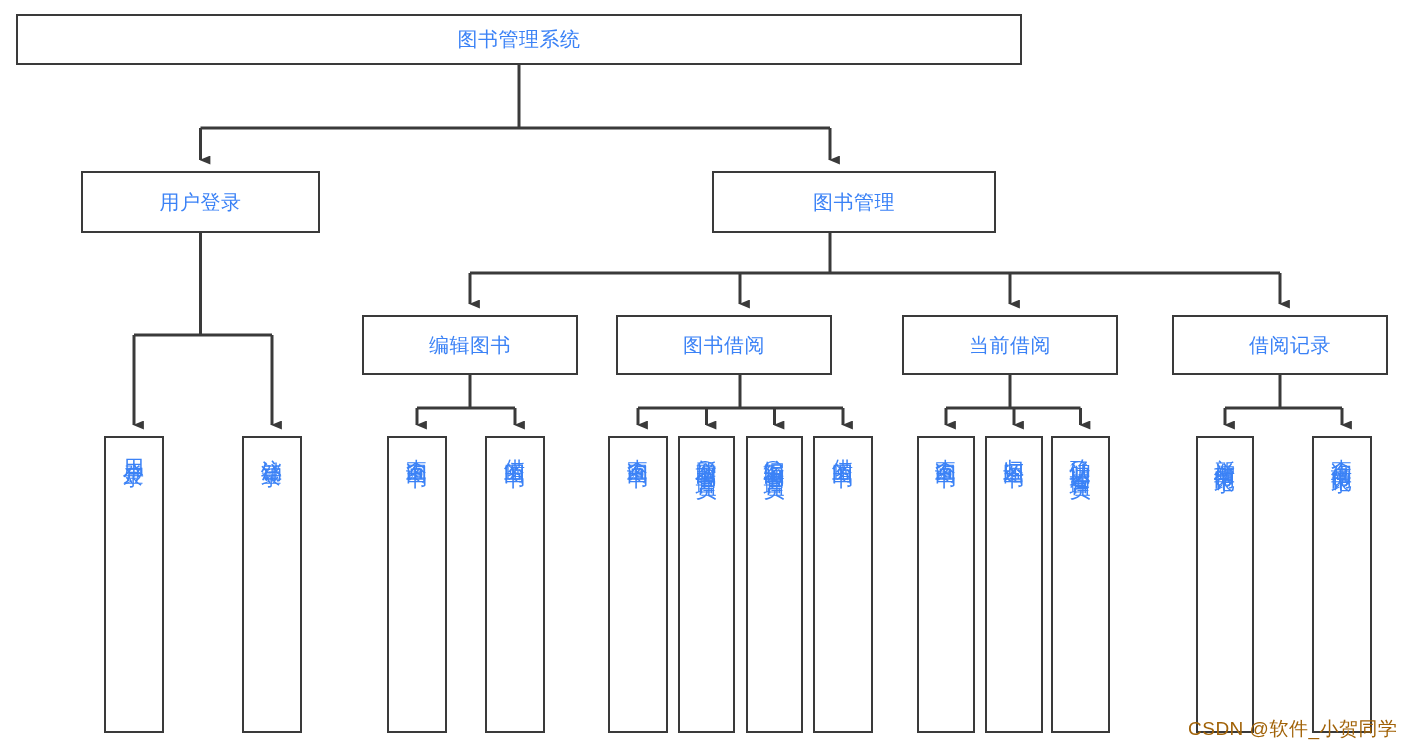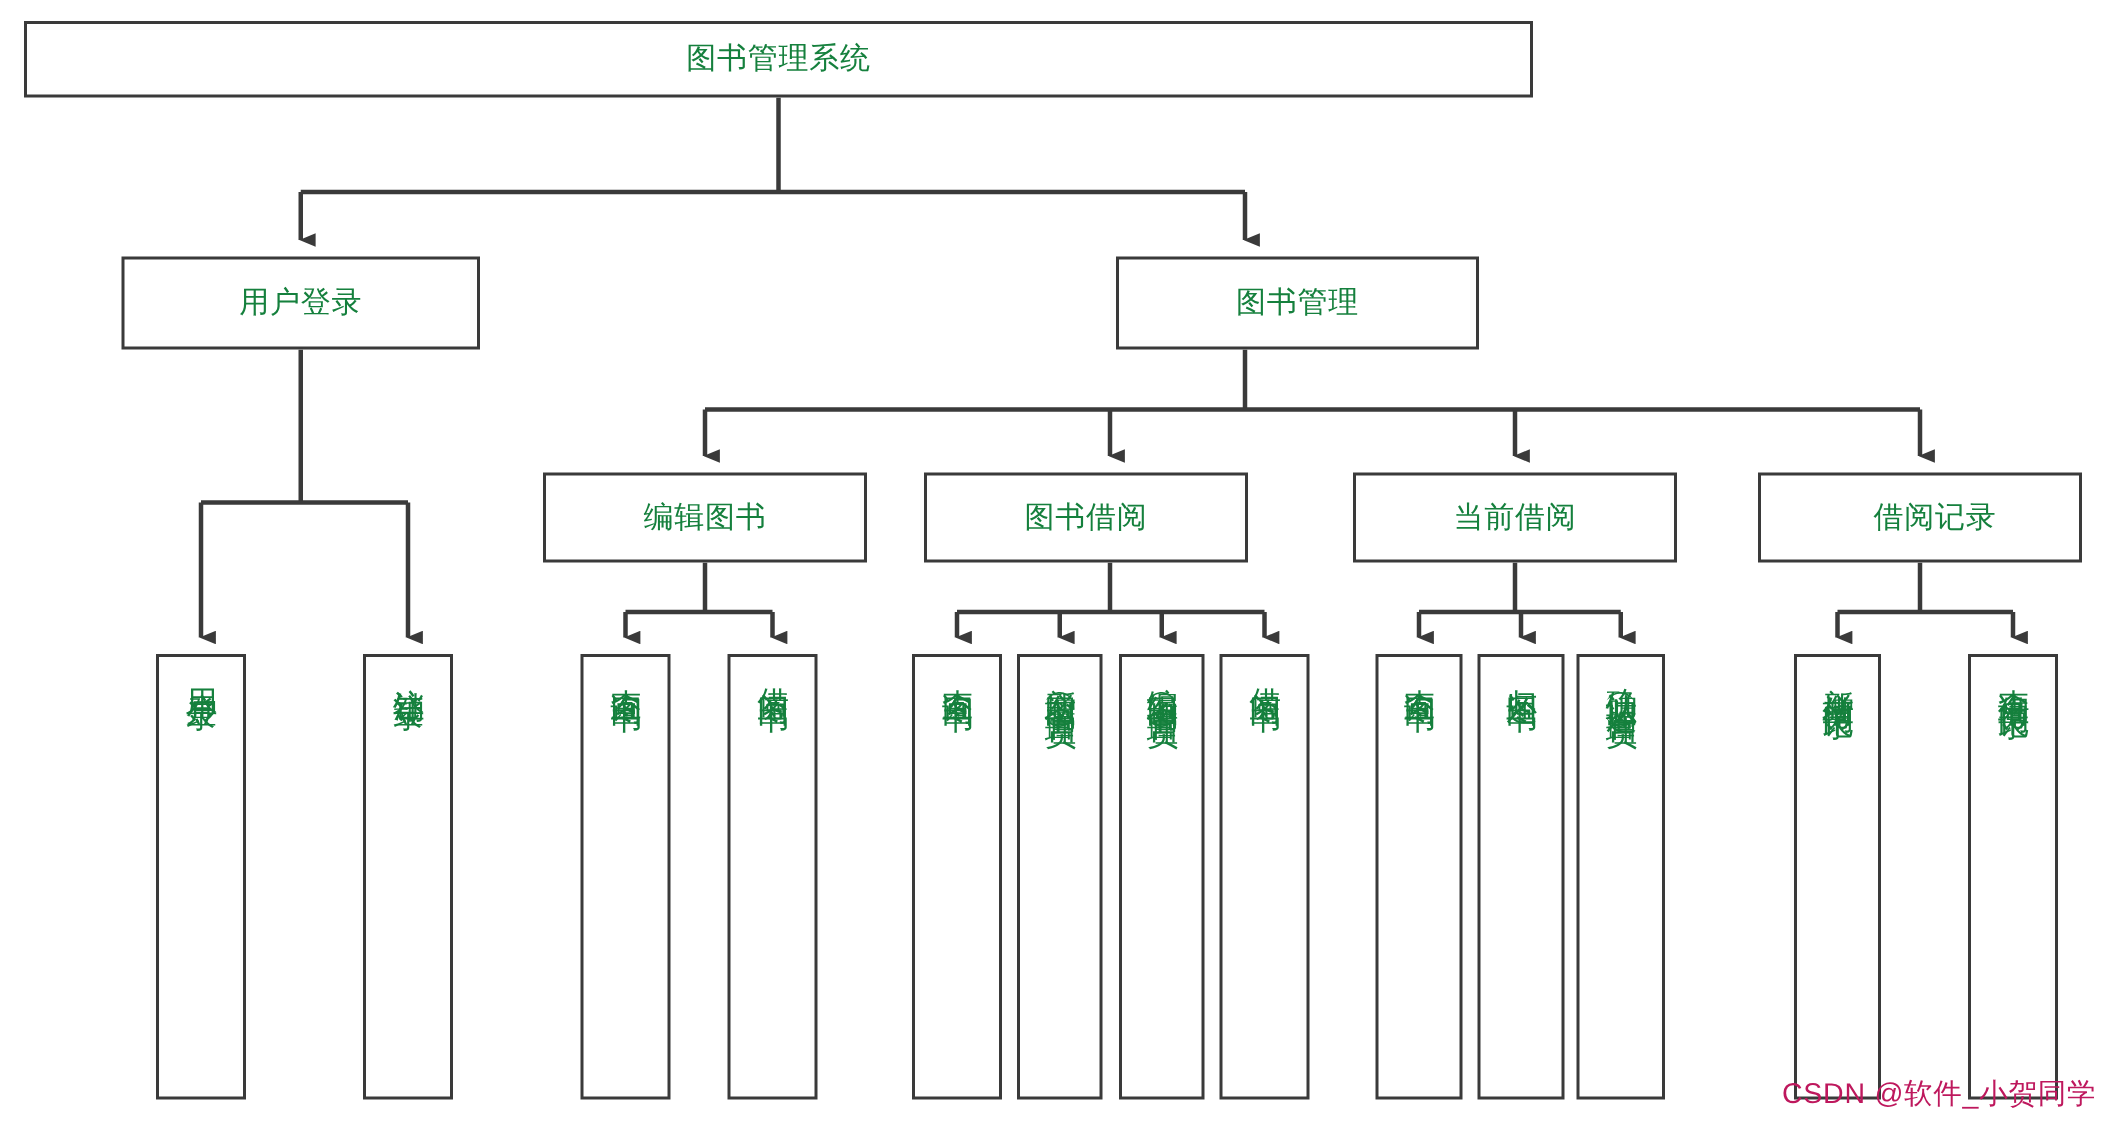--- a/index.html
+++ b/index.html
@@ -32,21 +32,21 @@
     position: absolute;
     box-sizing: border-box;
     background: #ffffff;
     border: 2px solid #3a3a3a;
     display: flex;
     align-items: center;
     justify-content: center;
     overflow: hidden;
   }
   .node-label {
-    color: #15803d;
+    color: #3b82f6;
     font-size: 20px;
     line-height: 1.05;
     letter-spacing: 0.5px;
     white-space: nowrap;
     text-align: center;
   }
   .node.horizontal .node-label {
     writing-mode: horizontal-tb;
   }
   .node.vertical {
@@ -59,21 +59,21 @@
     text-orientation: upright;
     font-size: 21px;
     letter-spacing: 3px;
     line-height: 1;
   }
   #watermark {
     position: absolute;
     left: 1188px;
     top: 716px;
     font-size: 19px;
-    color: #be185d;
+    color: #a16207;
     letter-spacing: 0.5px;
     white-space: nowrap;
     font-family: "Liberation Sans", "DejaVu Sans", sans-serif;
   }
 </style>
 </head>
 <body>
 
 <div id="diagram-root">
 
@@ -120,21 +120,21 @@
       </g>
   </svg>
 
   <div id="nodes-layer">
       <div class="node horizontal" style="left: 16px; top: 14px; width: 1006px; height: 51px;">
         <span class="node-label">图书管理系统</span>
       </div>
       <div class="node horizontal" style="left: 81px; top: 171px; width: 239px; height: 62px;">
         <span class="node-label">用户登录</span>
       </div>
-      <div class="node horizontal" style="left: 744px; top: 171px; width: 242px; height: 62px;">
+      <div class="node horizontal" style="left: 712px; top: 171px; width: 284px; height: 62px;">
         <span class="node-label">图书管理</span>
       </div>
       <div class="node horizontal" style="left: 362px; top: 315px; width: 216px; height: 60px;">
         <span class="node-label">编辑图书</span>
       </div>
       <div class="node horizontal" style="left: 616px; top: 315px; width: 216px; height: 60px;">
         <span class="node-label">图书借阅</span>
       </div>
       <div class="node horizontal" style="left: 902px; top: 315px; width: 216px; height: 60px;">
         <span class="node-label">当前借阅</span>

